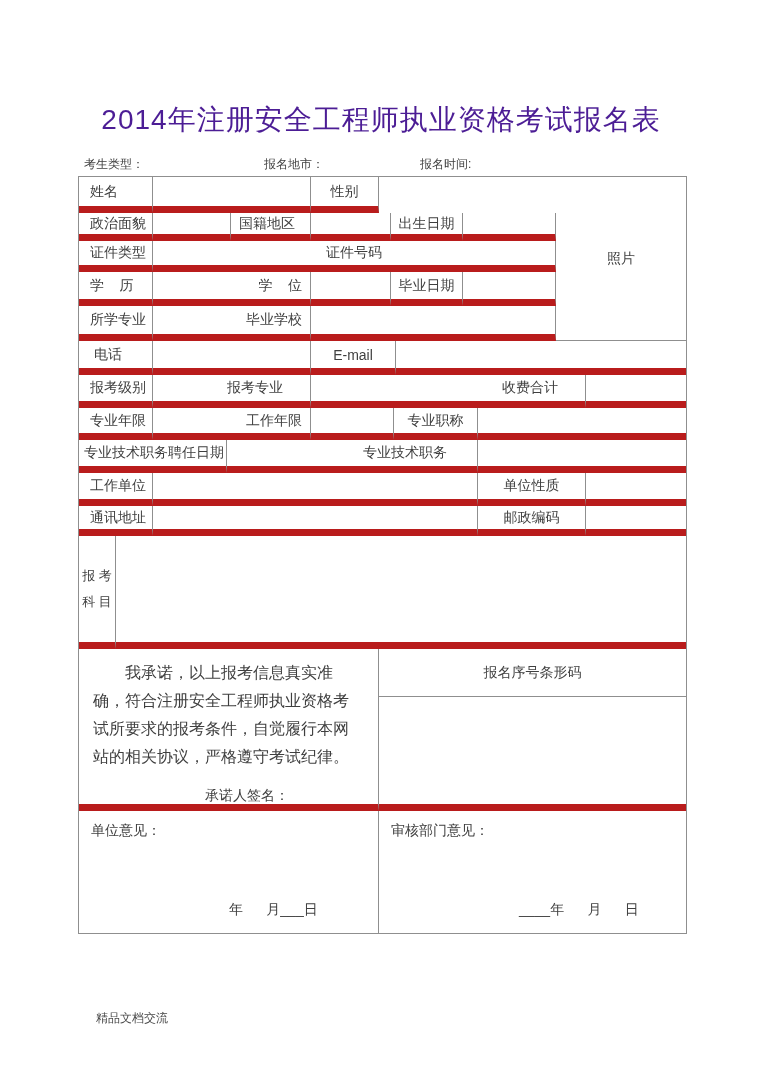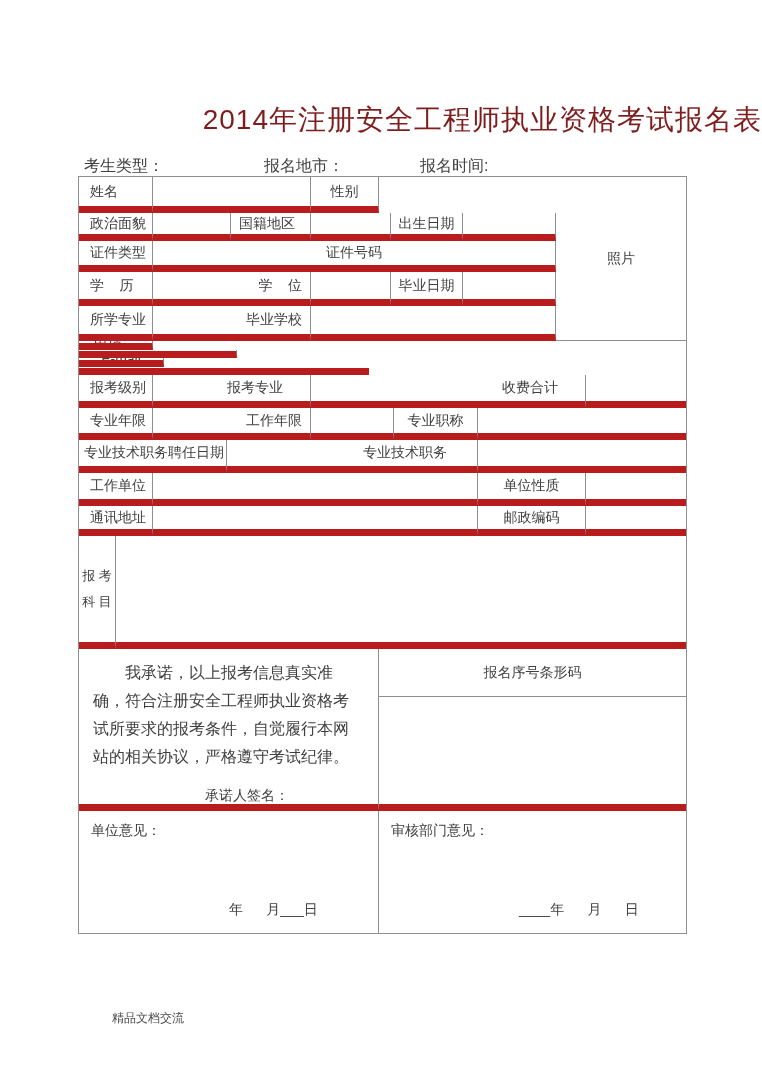--- a/index.html
+++ b/index.html
@@ -1,20 +1,20 @@
 <!DOCTYPE html>
 <html><head>
 <meta charset="utf-8">
 <style>
   html,body{margin:0;padding:0;background:#ffffff;}
   .page{position:relative;width:762px;height:1080px;background:#ffffff;
         font-family:"Liberation Sans",sans-serif;color:#3f3f3f;overflow:hidden;}
-  .title{position:absolute;left:0;top:101px;width:762px;text-align:right;
-         font-size:28px;letter-spacing:1px;color:#7f1d1d;}
-  .meta{position:absolute;top:156px;left:0;width:762px;height:20px;font-size:16px;}
+  .title{position:absolute;left:0;top:101px;width:762px;text-align:center;
+         font-size:28px;letter-spacing:1px;color:#4c1d95;}
+  .meta{position:absolute;top:156px;left:0;width:762px;height:20px;font-size:12px;}
   .meta span{position:absolute;top:0;white-space:pre;}
   .m1{left:84px;} .m2{left:264px;} .m3{left:420px;}
   .tbl{position:absolute;left:78px;top:176px;width:607px;height:756px;
        border:1px solid #8f8f8f;}
   .row{position:absolute;left:0;width:607px;display:flex;}
   .c{box-sizing:border-box;height:100%;border-right:1px solid #8f8f8f;
      border-bottom:7px solid #b91c1c;display:flex;align-items:center;
      white-space:pre;font-size:14px;overflow:hidden;}
   .lab{padding-left:11px;}
   .ctr{justify-content:center;}
@@ -30,21 +30,21 @@
   .commit p{margin:0;text-indent:2em;line-height:28px;font-size:16px;}
   .sig{margin-top:16px;padding-left:112px;font-size:14px;white-space:pre;}
   .rcol{padding:0;}
   .bar{box-sizing:border-box;height:48px;border-bottom:1px solid #8f8f8f;
        display:flex;align-items:center;justify-content:center;font-size:14px;}
   .barblank{height:113px;}
   .op{position:relative;}
   .oplab{position:absolute;left:12px;top:11px;font-size:14px;white-space:pre;}
   .opdate{position:absolute;bottom:14px;font-size:14px;white-space:pre;}
   .od1{left:150px;} .od2{left:140px;}
-  .footer{position:absolute;left:112px;top:1010px;font-size:12px;color:#4a4a4a;}
+  .footer{position:absolute;left:96px;top:1010px;font-size:12px;color:#4a4a4a;}
 </style>
 </head>
 <body>
 
 <div class="page">
 
   <div class="title">2014年注册安全工程师执业资格考试报名表</div>
 
   <div class="meta">
     <span class="m1">考生类型：</span>
@@ -85,21 +85,21 @@
     <div class="row" style="top:129px;height:35px;">
       <div class="c lab" style="width:74px;">所学专业</div>
       <div class="c rt" style="width:158px;padding-right:8px;">毕业学校</div>
       <div class="c" style="width:245px;"></div>
     </div>
 
     <div class="photo">
       <span>照片</span>
     </div>
 
-    <div class="row" style="top:164px;height:34px;flex-direction:column;">
+    <div class="row" style="top:164px;height:34px;">
       <div class="c lab" style="width:74px;padding-left:15px;">电话</div>
       <div class="c" style="width:158px;"></div>
       <div class="c ctr" style="width:85px;">E-mail</div>
       <div class="c nr" style="width:290px;"></div>
     </div>
 
     <div class="row" style="top:198px;height:33px;">
       <div class="c lab" style="width:74px;">报考级别</div>
       <div class="c rt" style="width:158px;">报考专业</div>
       <div class="c rt" style="width:275px;">收费合计</div>

